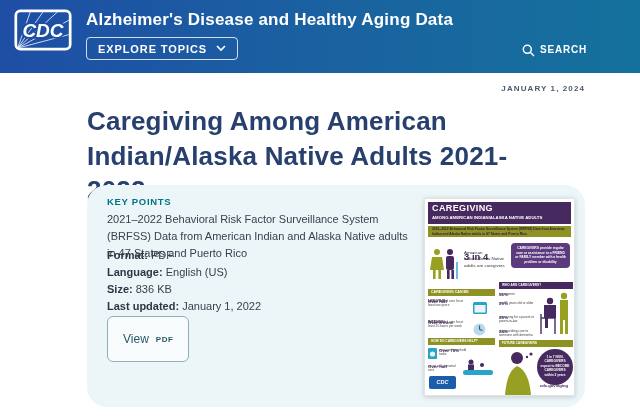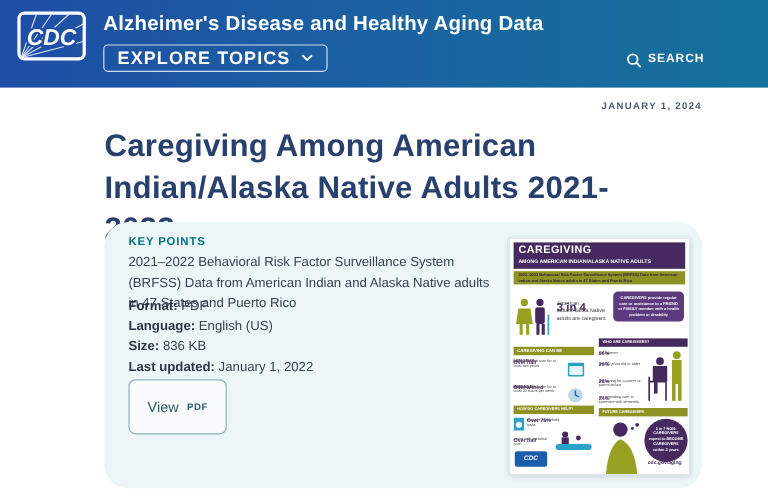--- a/index.html
+++ b/index.html
@@ -8,21 +8,21 @@
   .page { position:relative; width:640px; height:419px; background:#fff; }
 
   
   .site-header { position:absolute; top:0; left:0; width:640px; height:73px;
     background:linear-gradient(90deg,#1e4ea5 0%,#1a63a0 55%,#14719c 100%); }
   .cdc-logo { position:absolute; left:14px; top:9px; width:58px; height:42px; cursor:pointer; }
   .site-title { position:absolute; left:86px; top:10px; color:#fff; font-size:17px;
     font-weight:600; letter-spacing:.2px; }
   .explore-btn { position:absolute; left:86px; top:37px; height:23px; display:flex;
     align-items:center; gap:9px; padding:0 11px; border:1px solid rgba(255,255,255,.8);
-    border-radius:4px; color:#fff; font-size:15px; font-weight:700; letter-spacing:.9px;
+    border-radius:4px; color:#fff; font-size:11px; font-weight:700; letter-spacing:.9px;
     cursor:pointer; background:transparent;text-align:right; }
   .search-box { position:absolute; right:53px; top:44px; display:flex; 
     gap:5px; color:#fff; font-size:10px; font-weight:700; letter-spacing:.8px; cursor:pointer; }
 
   
   .article-date { position:absolute; top:84px; right:55px; font-size:8px; letter-spacing:1.1px;
     color:#4c5b6e; font-weight:600; }
   .page-title { position:absolute; left:87px; top:104px; width:470px; font-size:26px;
     line-height:1.33; font-weight:600; color:#28406e; letter-spacing:.2px; }
 

